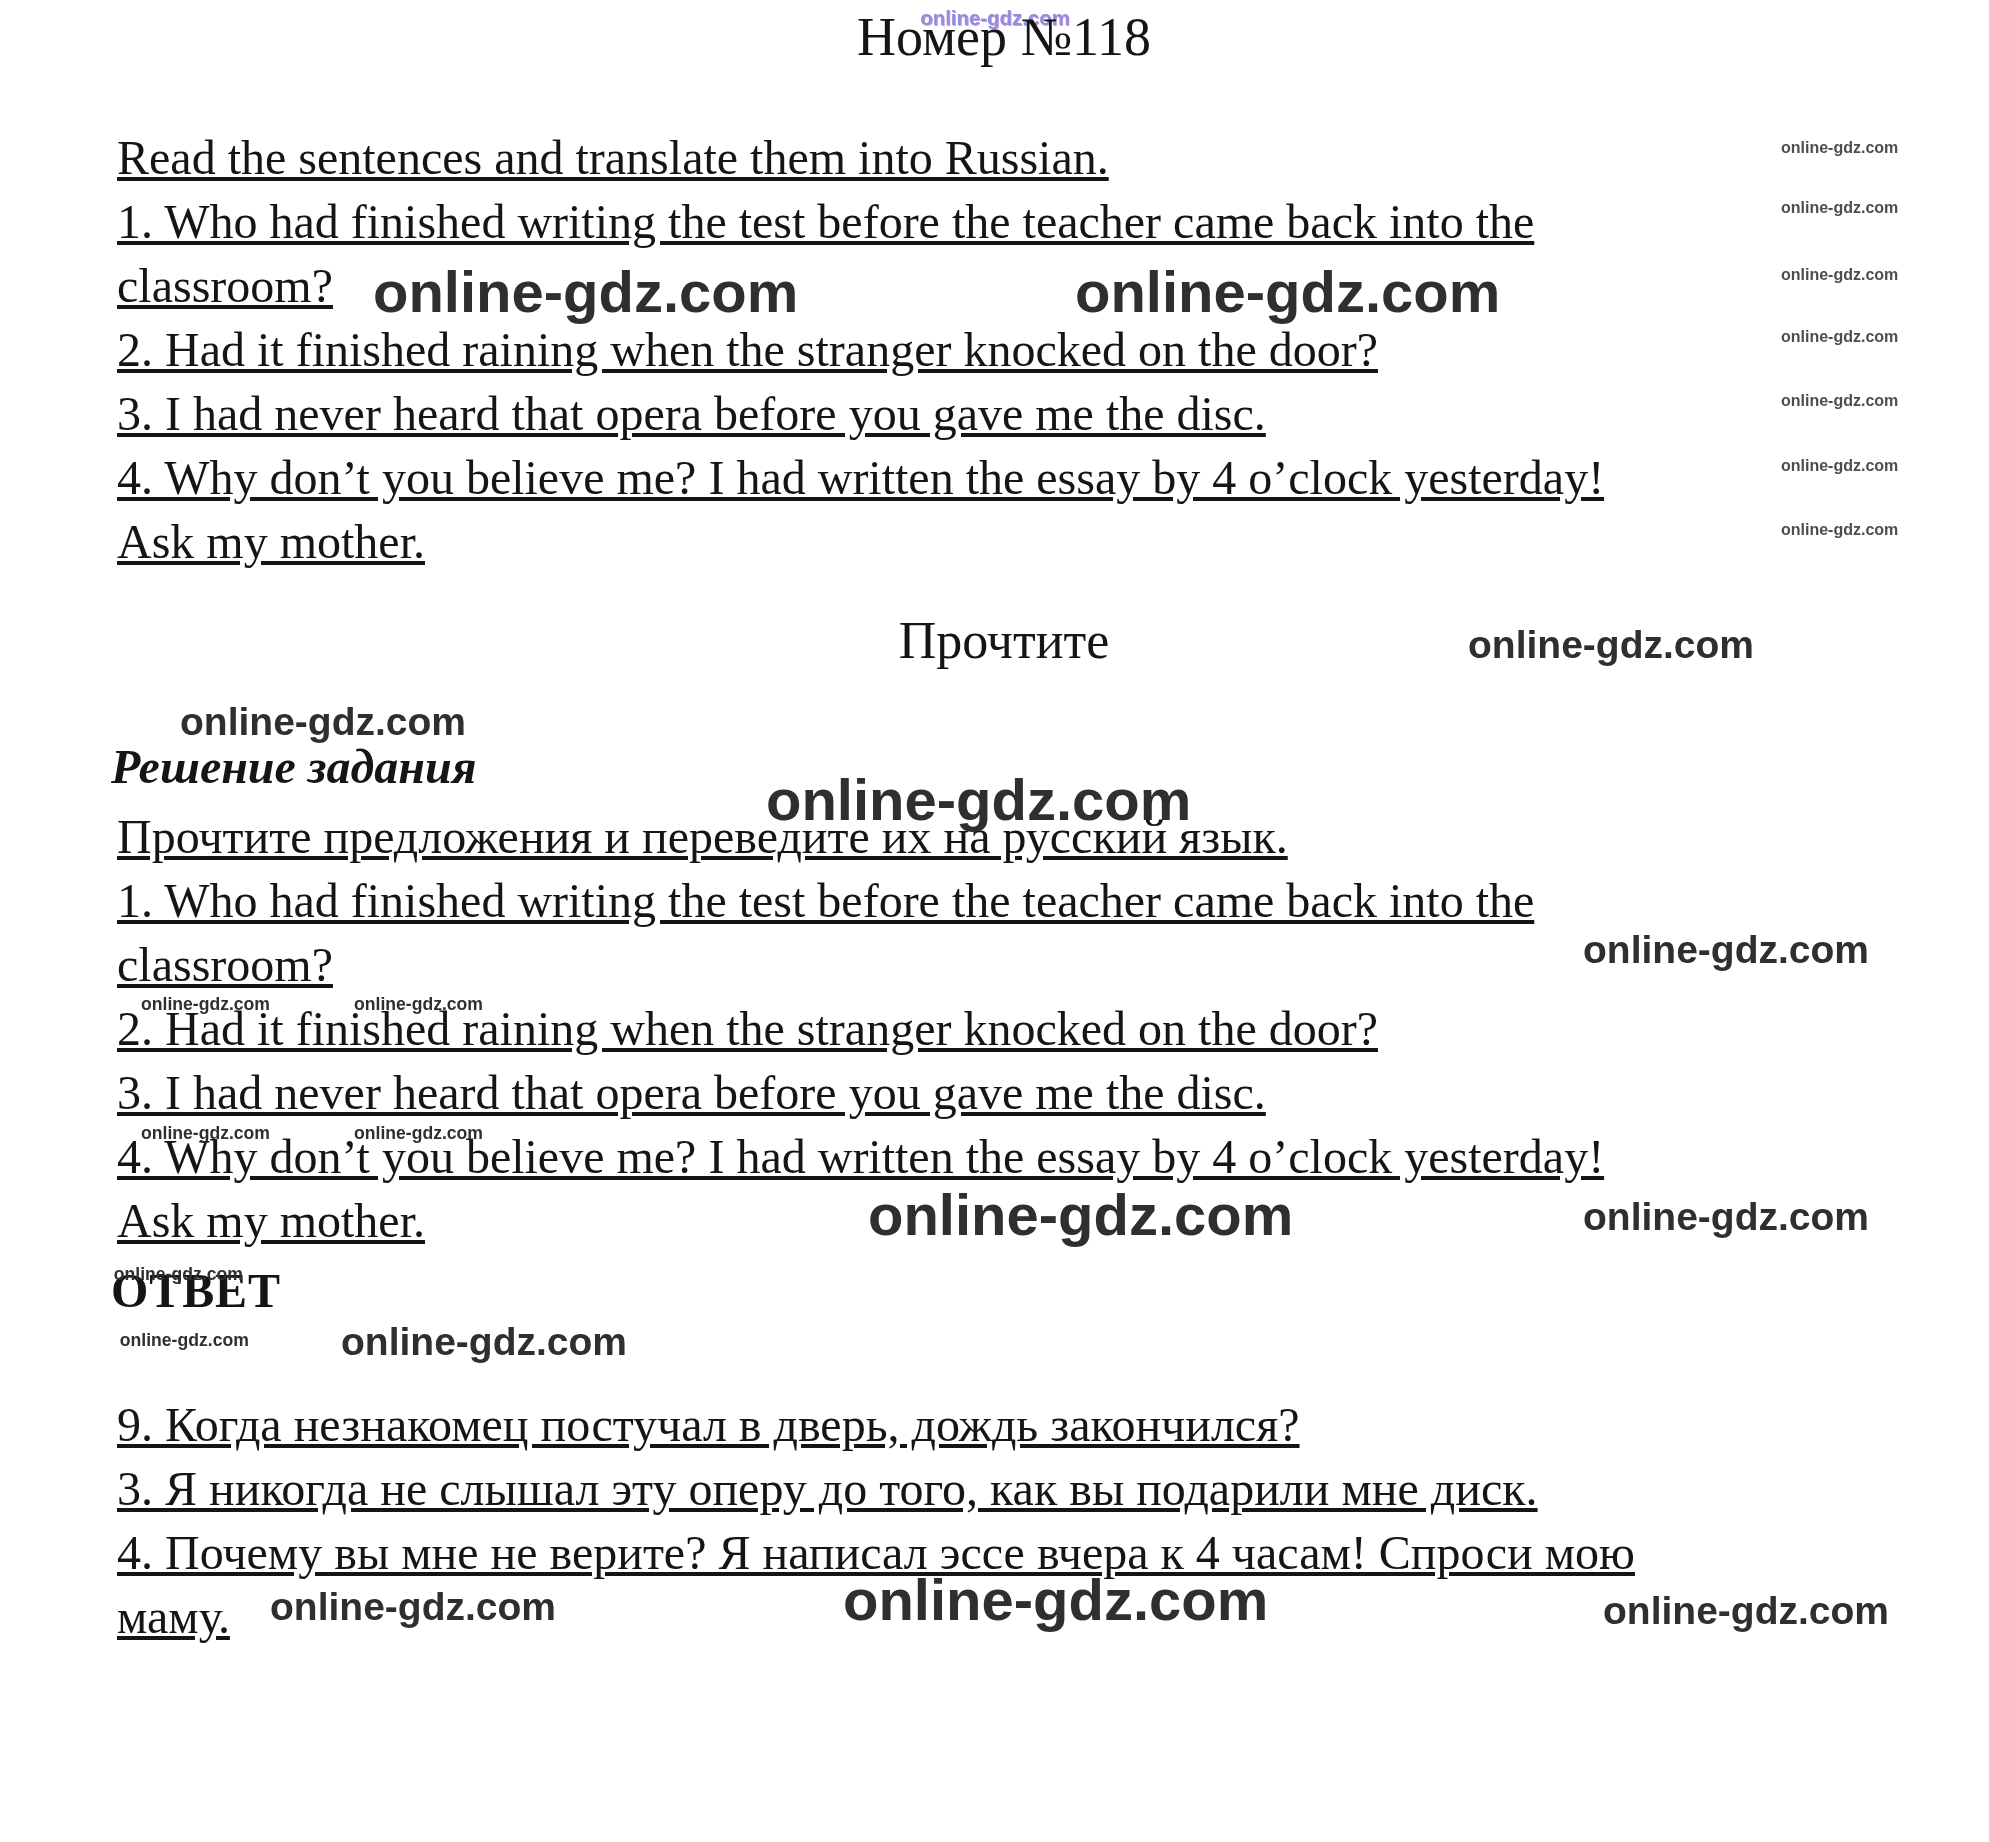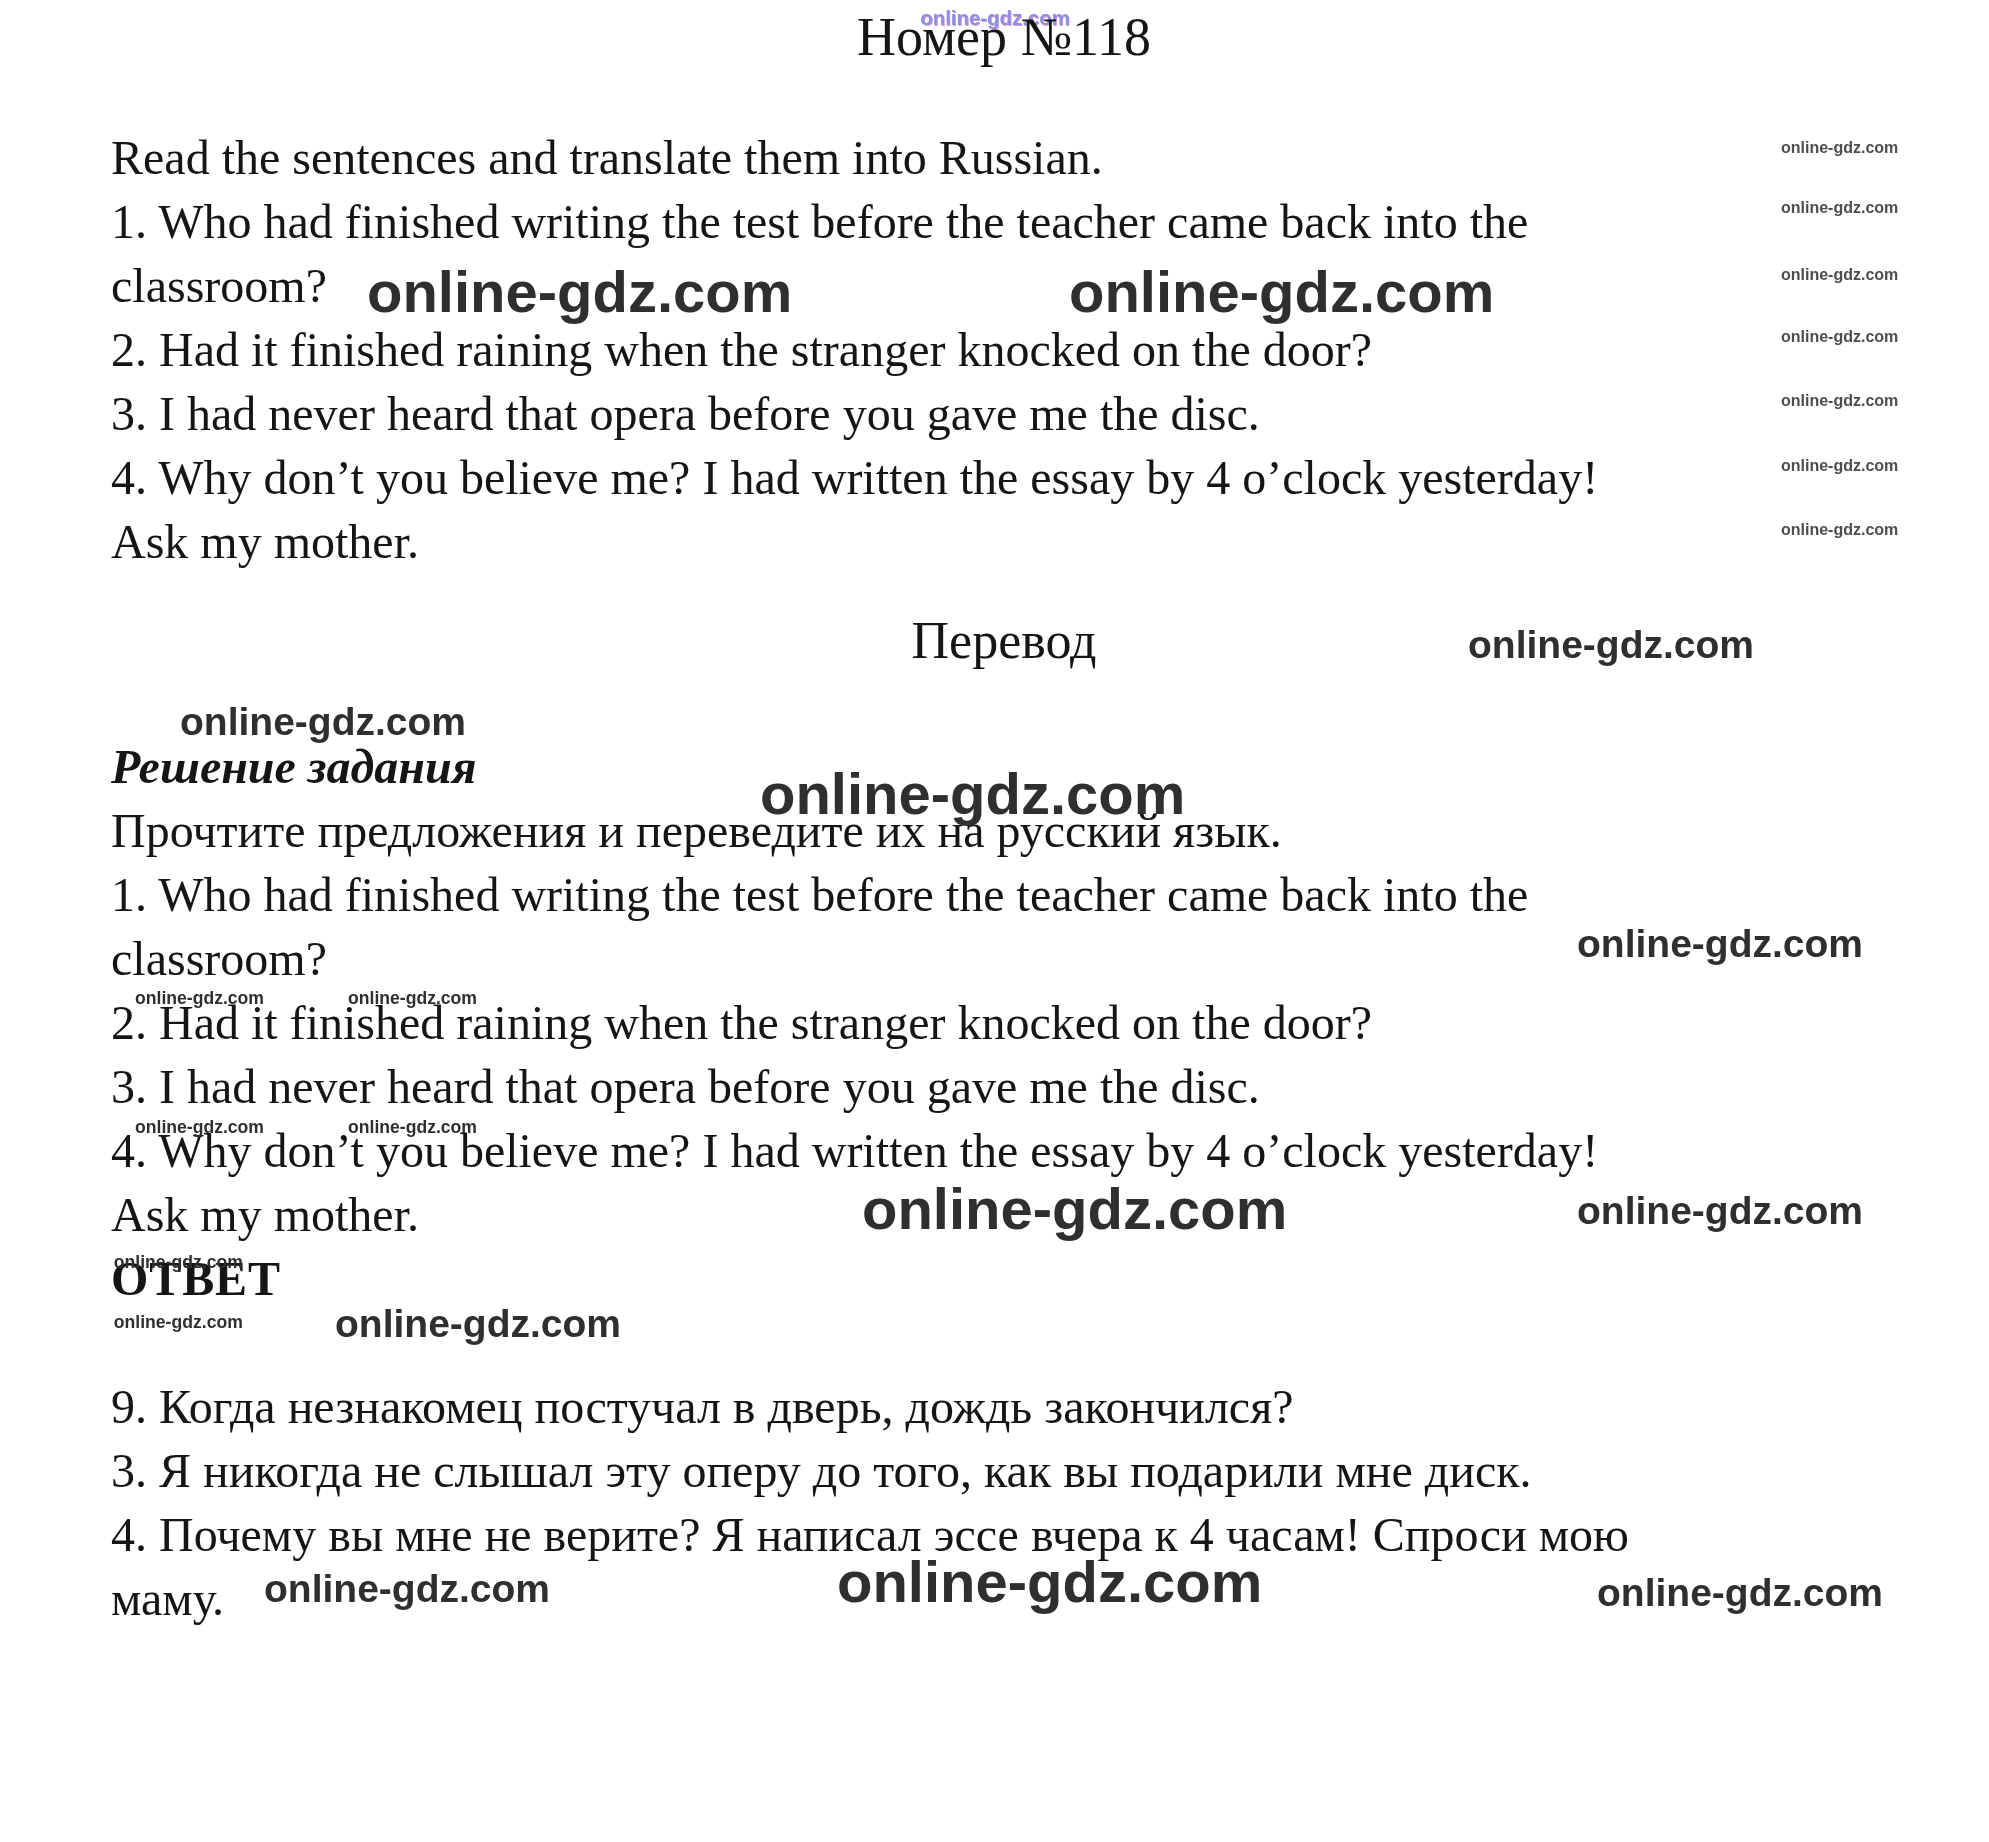--- a/index.html
+++ b/index.html
@@ -17,21 +17,21 @@
       left: 111px;
       top: 0;
       width: 1786px;
     }
     .title {
       font-size: 54px;
       text-align: center;
       line-height: 74px;
       height: 74px;
     }
-    .para { margin: 0; }
+    .para { margin: 6px; text-decoration: underline; }
     .task-para { margin-top: 52px; }
     .line {
       position: relative;
       font-size: 48px;
       line-height: 64px;
       height: 64px;
       white-space: nowrap;
     }
     .solution-heading {
       position: relative;
@@ -115,21 +115,21 @@
         <span class="wm wm-lg" style="left:256px;top:5.6px">online-gdz.com</span>
         <span class="wm wm-lg" style="left:958px;top:5.6px">online-gdz.com</span>
       </div>
       <div class="line"><span>2. Had it finished raining when the stranger knocked on the door?</span></div>
       <div class="line"><span>3. I had never heard that opera before you gave me the disc.</span></div>
       <div class="line"><span>4. Why don’t you believe me? I had written the essay by 4 o’clock yesterday!</span></div>
       <div class="line"><span>Ask my mother.</span></div>
     </div>
 
     <div class="solution-heading">
-      <span>Перевод</span>
+      <span>Прочтите</span>
       <span class="wm wm-md" style="left:1357px;top:3.7px">online-gdz.com</span>
     </div>
 
     <div class="translation-heading">
       <span>Решение задания</span>
       <span class="wm wm-md" style="left:69px;top:-45px">online-gdz.com</span>
     </div>
 
     <div class="para">
       <div class="line">

